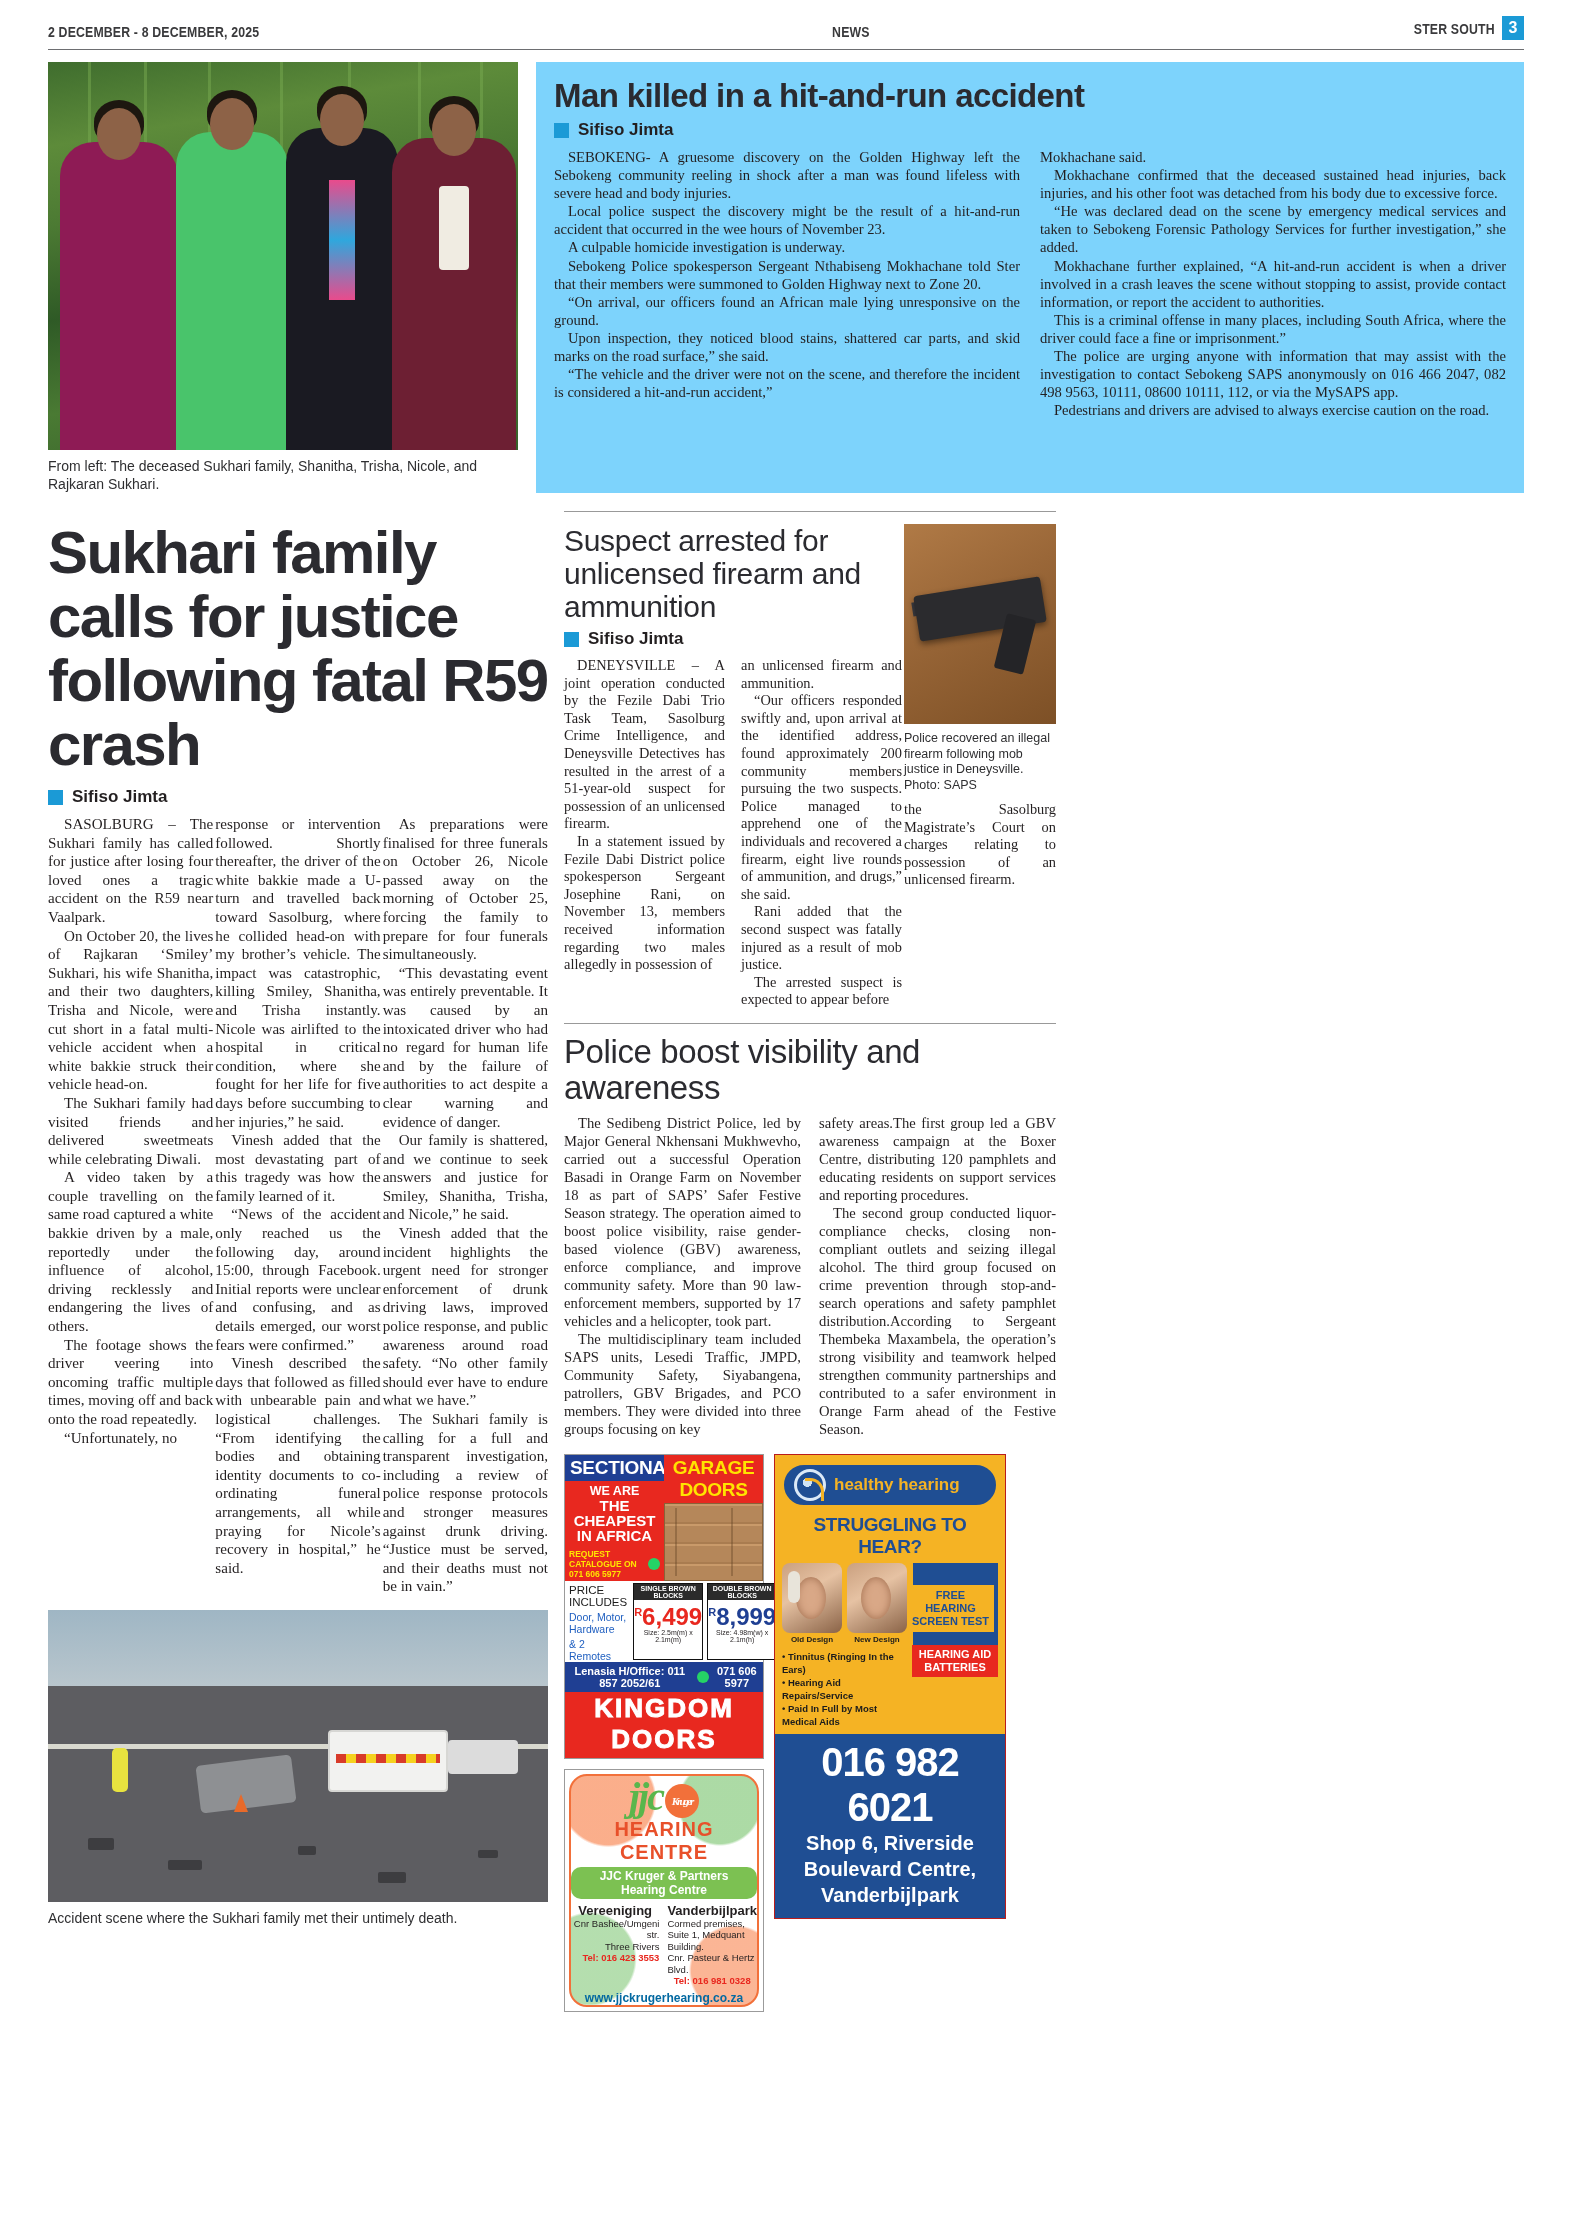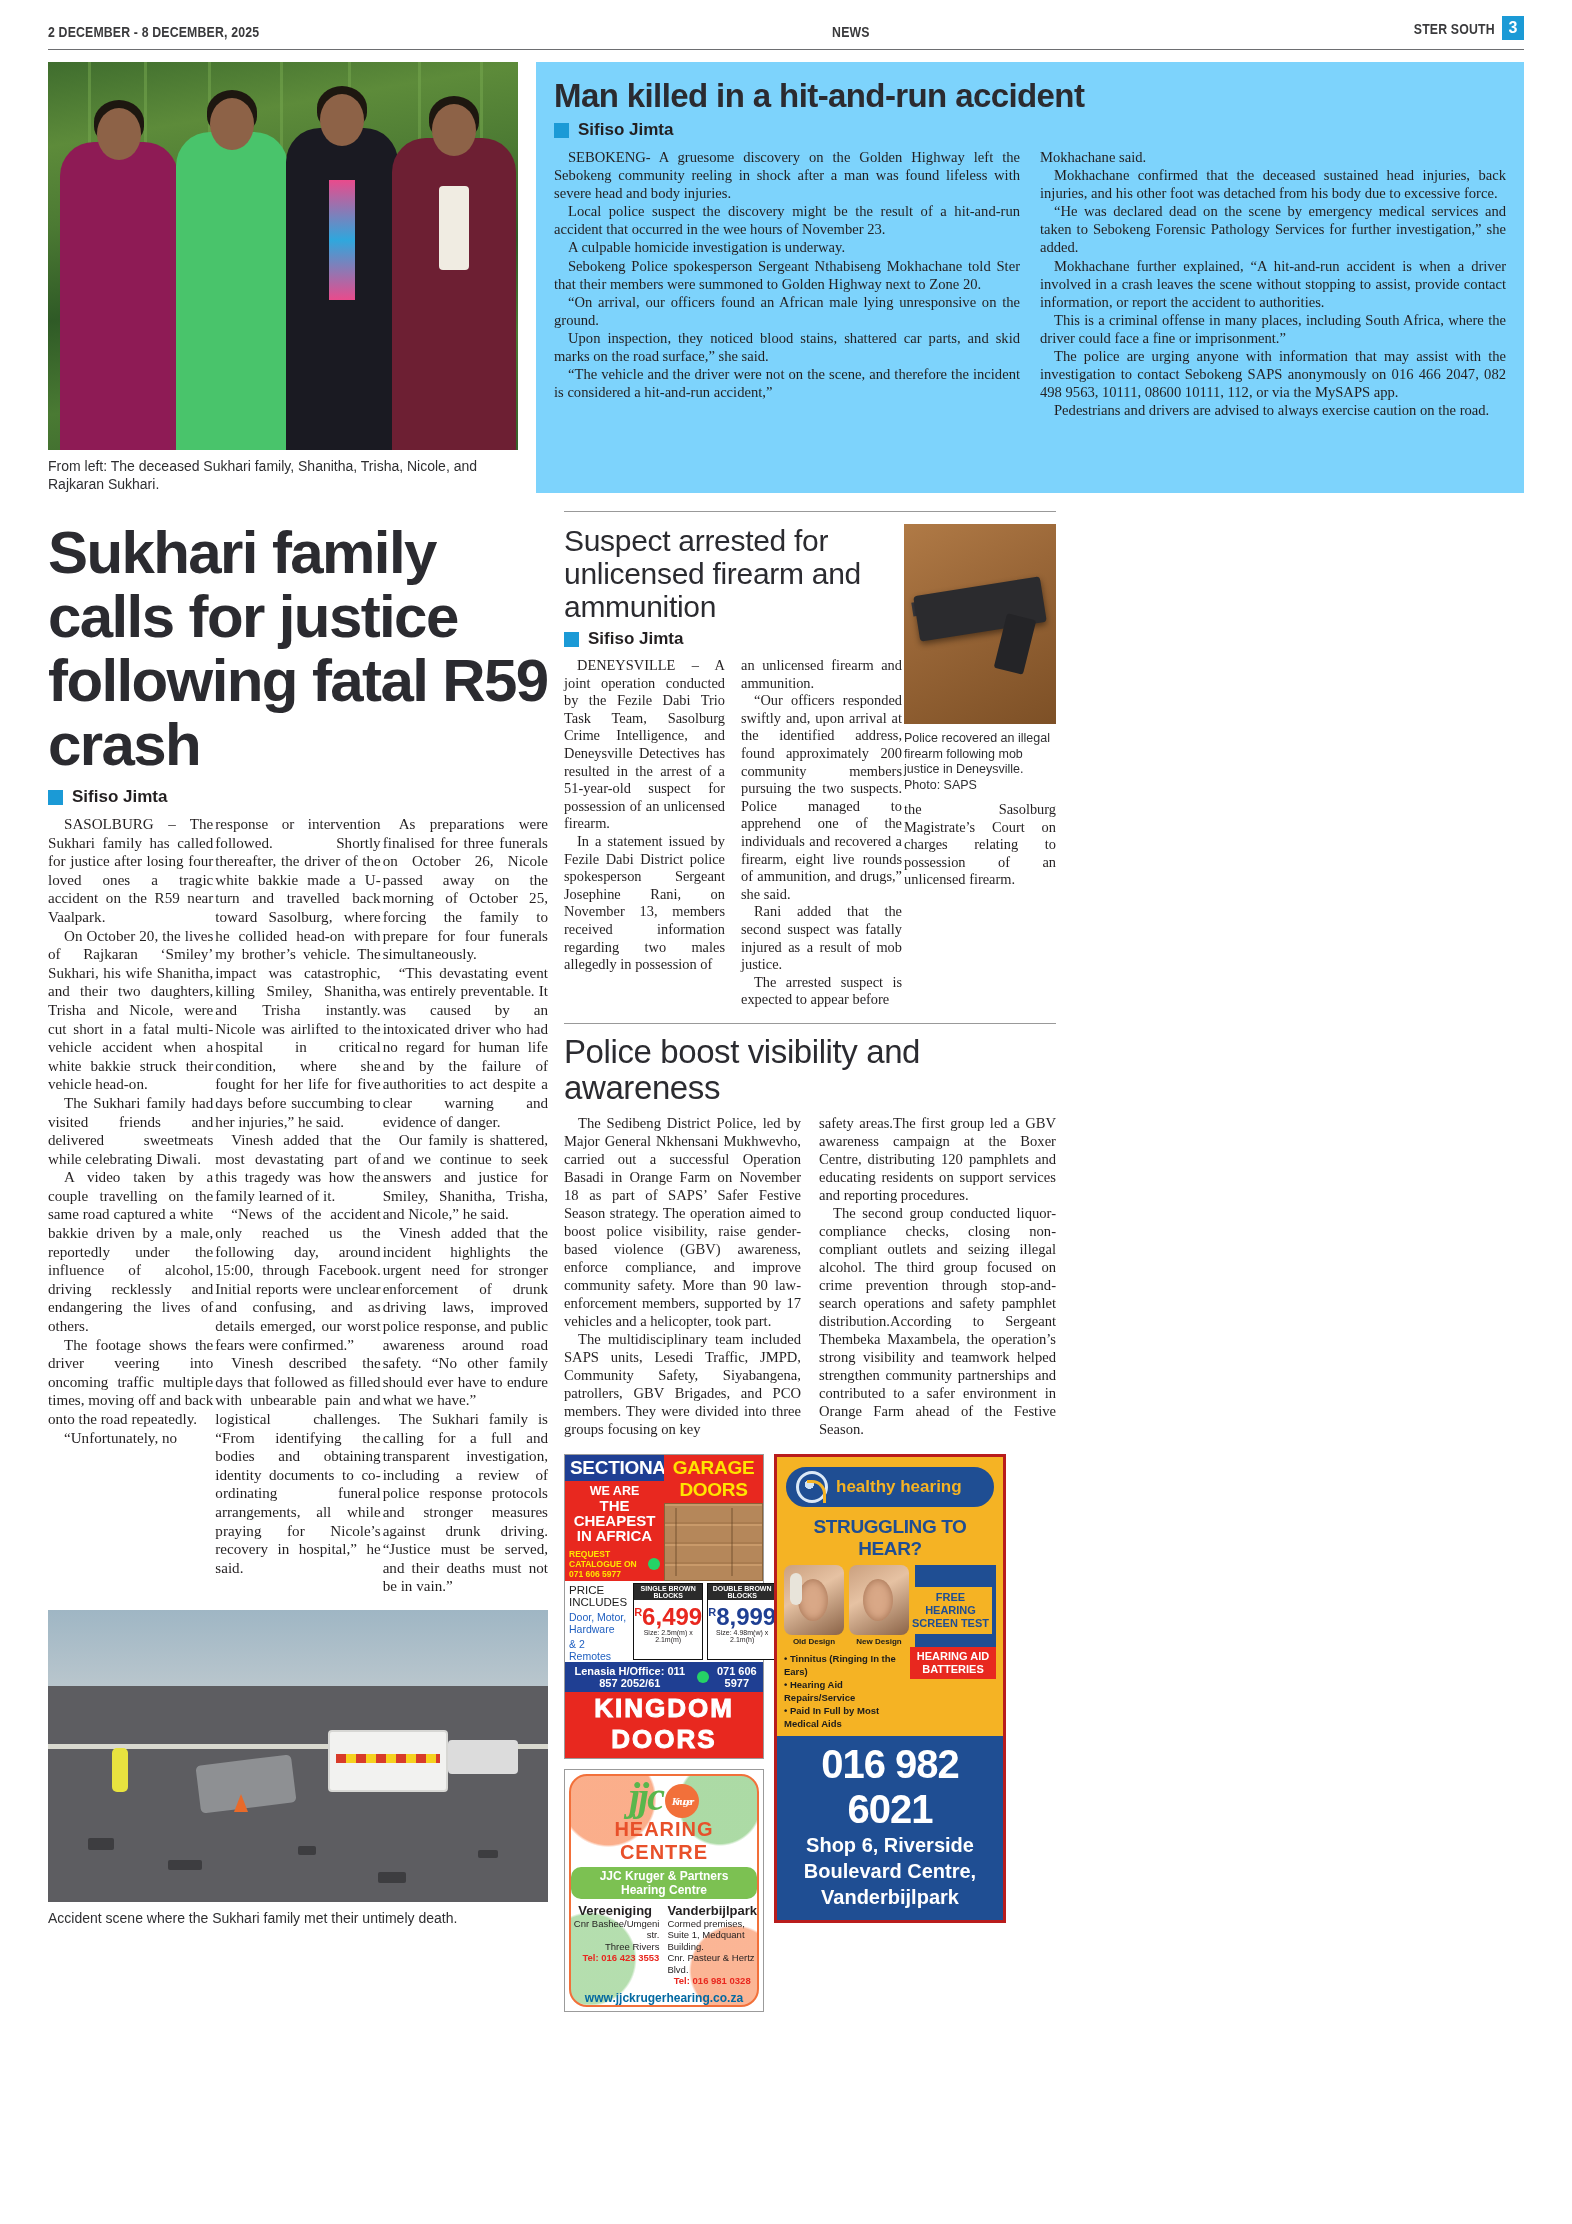--- a/index.html
+++ b/index.html
@@ -276,21 +276,21 @@
               display:inline-block; margin:3px 0 4px; }
   .jjc-cols { display:flex; gap:8px; text-align:left; font-family:"Liberation Sans", sans-serif; }
   .jjc-cols .c { flex:1; }
   .jjc-cols .t { font-weight:700; font-size:13px; text-align:center; }
   .jjc-cols .s { font-size:9.5px; line-height:11.5px; }
   .jjc-tel { color:#e8281f; font-weight:700; font-size:12px; }
   .jjc-web { font-family:"Liberation Sans", sans-serif; font-weight:700; font-size:12px;
              color:#0369a1; margin-top:4px;text-align:center; }
 
   
-  .ad-hh { background:#f5b324; border:3px solid #b91c1c; padding:8px 7px; }
+  .ad-hh { background:#f5b324; border:1px solid #b91c1c; padding:8px 7px; }
   .hh-logo { background:#1f4e93; border:2px solid #f5b324; border-radius:22px;
              display:flex; align-items:center; gap:8px; padding:4px 10px; }
   .hh-logo .ring { width:32px; height:32px; border-radius:50%;
                    background: radial-gradient(circle at 40% 40%, #cfe3f5 0 20%, #1f4e93 21%);
                    border:3px solid #dbe9f7; flex:none; position:relative; }
   .hh-logo .ring:after { content:""; position:absolute; left:8px; top:6px;
                          width:16px; height:20px; border-right:3px solid #f5b324;
                          border-top:3px solid #f5b324; border-radius:0 14px 0 0; }
   .hh-logo .txt { font-family:"Liberation Sans", sans-serif; font-weight:700;
                   font-size:17px; color:#f5b324; }

